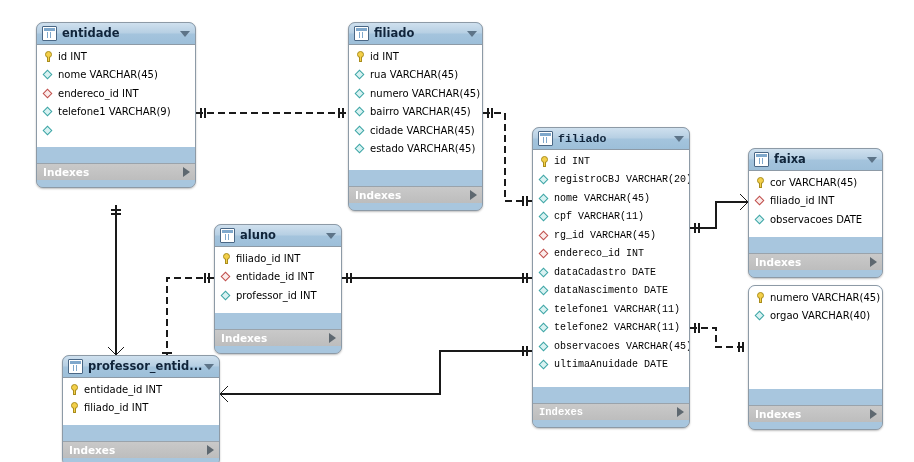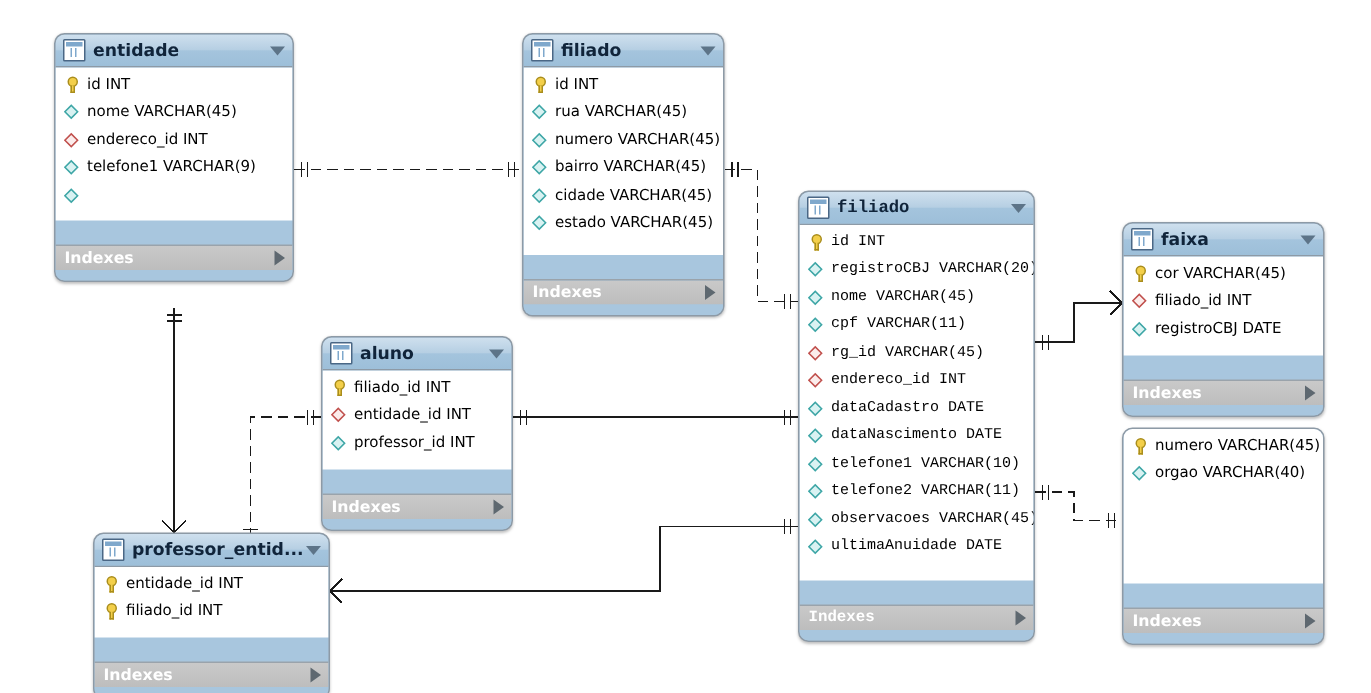--- a/index.html
+++ b/index.html
@@ -353,21 +353,21 @@
           <div class="col-row">
             <span class="col-ico ico-col"></span>
             <span class="col-name">dataCadastro DATE</span>
           </div>
           <div class="col-row">
             <span class="col-ico ico-col"></span>
             <span class="col-name">dataNascimento DATE</span>
           </div>
           <div class="col-row">
             <span class="col-ico ico-col"></span>
-            <span class="col-name">telefone1 VARCHAR(10)</span>
+            <span class="col-name">telefone1 VARCHAR(11)</span>
           </div>
           <div class="col-row">
             <span class="col-ico ico-col"></span>
             <span class="col-name">telefone2 VARCHAR(11)</span>
           </div>
           <div class="col-row">
             <span class="col-ico ico-col"></span>
             <span class="col-name">observacoes VARCHAR(45)</span>
           </div>
           <div class="col-row">
@@ -439,21 +439,21 @@
           <div class="col-row">
             <span class="col-ico ico-pk"></span>
             <span class="col-name">cor VARCHAR(45)</span>
           </div>
           <div class="col-row">
             <span class="col-ico ico-fk"></span>
             <span class="col-name">filiado_id INT</span>
           </div>
           <div class="col-row">
             <span class="col-ico ico-col"></span>
-            <span class="col-name">registroCBJ DATE</span>
+            <span class="col-name">observacoes DATE</span>
           </div>
         </div>
         <div class="tbl-indexes">
           <span class="idx-label">Indexes</span>
           <span class="idx-arrow"></span>
         </div>
         <div class="tbl-foot"></div>
       </div>
       <div class="table-box" style="left: 748px; top: 285px; width: 135px;">
         <div class="tbl-cols" style="height: 98px;">

